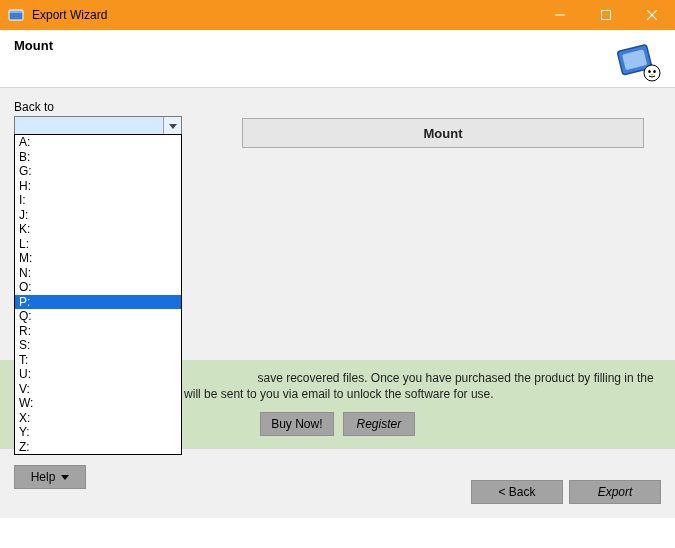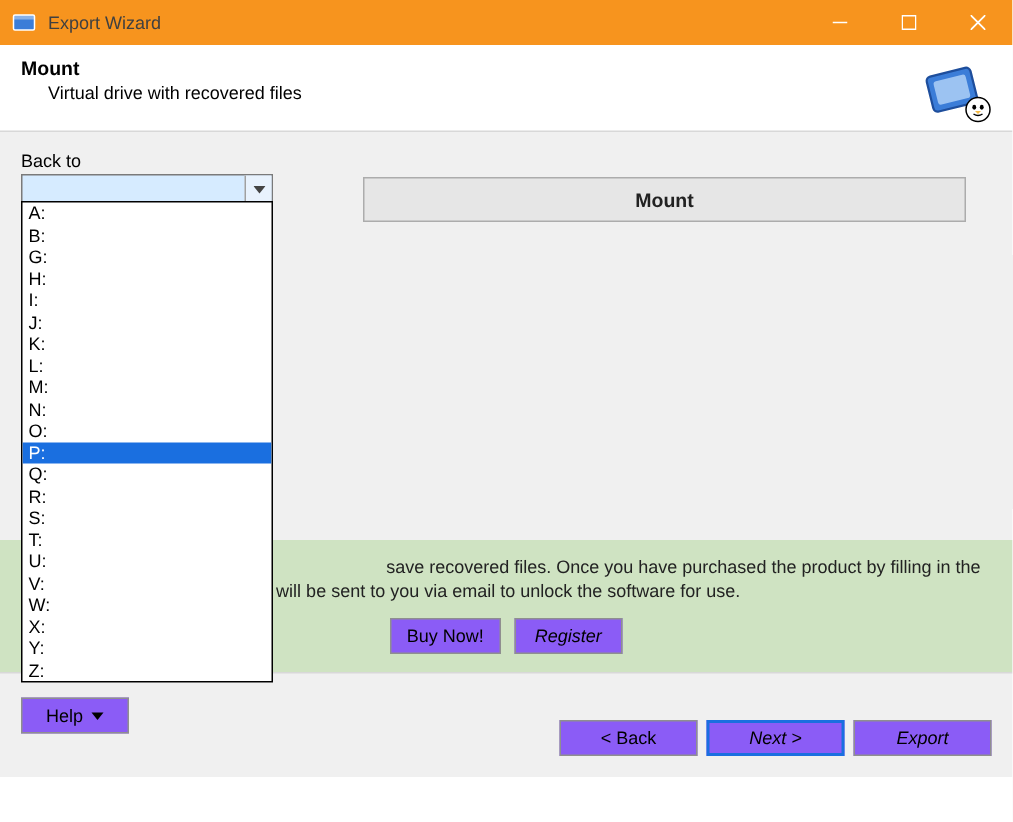--- a/index.html
+++ b/index.html
@@ -2,21 +2,21 @@
 <html><head>
 <meta charset="utf-8">
 <style>
   * { box-sizing: border-box; margin: 0; padding: 0; font-family: "Segoe UI", Tahoma, sans-serif; }
   html, body { width: 675px; height: 548px; overflow: hidden; background: #fff; }
   .titlebar {
     background: #f7941e;
     height: 30px;
     display: flex;
     align-items: center;
-    color: #404040;
+    color: #000000;
     font-size: 12px;
     user-select: none;
   }
   .titlebar .app-icon {
     width: 20px; height: 20px; margin: 0 6px 0 6px;
     display: flex; align-items: center; justify-content: center;
   }
   .titlebar .title { flex: 0 0 auto; }
   .titlebar .spacer { flex: 1 1 auto; }
   .win-btn {
@@ -85,21 +85,21 @@
     left: 0; right: 0; bottom: 0;
     background: #cfe3c2;
     padding: 10px 14px 12px 14px;
     font-size: 12px;
     color: #222;
   }
   .notice-text { margin-bottom: 10px; line-height: 1.35; }
   .notice-buttons { text-align: center; }
   .btn {
     display: inline-flex; align-items: center; justify-content: center;
-    background: #8b5cf6; border: 1px solid #8f8f8f;
+    background: #a3a3a3; border: 1px solid #8f8f8f;
     font-size: 12px; color: #000;
     height: 24px; min-width: 72px; padding: 0 10px;
     cursor: default;
   }
   .btn + .btn { margin-left: 6px; font-style: italic; }
   .footer {
     background: #f0f0f0;
     border-top: 1px solid #d8d8d8;
     height: 70px;
     position: relative;
@@ -146,21 +146,20 @@
     <svg width="10" height="10">
         <line x1="0" y1="0" x2="10" y2="10" stroke-width="1.2"></line>
         <line x1="10" y1="0" x2="0" y2="10" stroke-width="1.2"></line>
       </svg>
   </div>
 </div>
 
 <div class="header">
   <div class="header-text">
     <div class="header-title">Mount</div>
-    <div class="header-sub">Virtual drive with recovered files</div>
   </div>
   <div class="header-icon">
     <svg width="46" height="46" viewBox="0 0 46 46">
       <g transform="rotate(-14 23 23)">
         <rect x="5" y="9" width="30" height="24" rx="3" fill="#3b7dd8" stroke="#1e4e9c" stroke-width="1.5"></rect>
         <rect x="9" y="13" width="22" height="16" rx="2" fill="#9cc3f2"></rect>
       </g>
       <circle cx="37" cy="35" r="8" fill="#fff" stroke="#000" stroke-width="1"></circle>
       <ellipse cx="34.5" cy="33.5" rx="1.3" ry="1.6" fill="#000"></ellipse>
       <ellipse cx="39.5" cy="33.5" rx="1.3" ry="1.6" fill="#000"></ellipse>
@@ -219,16 +218,15 @@
     <div>Z:</div>
   </div>
 
 <div class="footer">
   <button class="btn help-btn">
     <span>Help</span>
       <span class="tri-down"></span>
   </button>
   <div class="nav-buttons">
     <button class="btn">&lt; Back</button>
-    <button class="btn primary">Next &gt;</button>
     <button class="btn">Export</button>
   </div>
 </div>
 
 </body></html>

